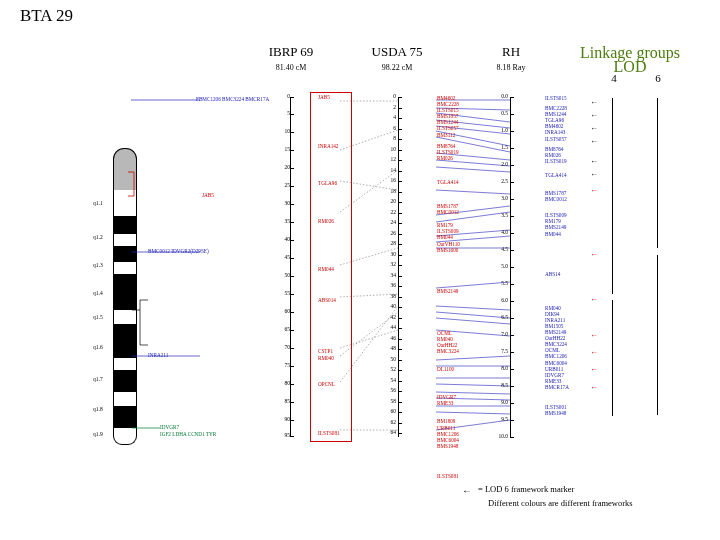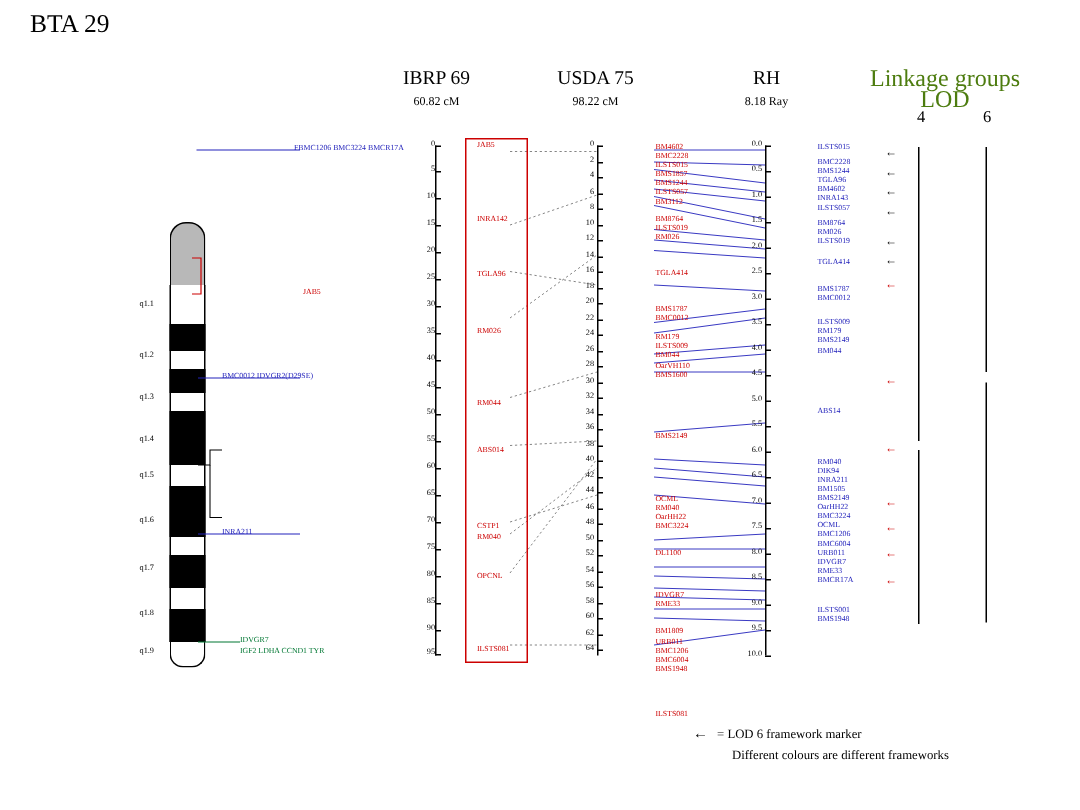--- a/index.html
+++ b/index.html
@@ -34,21 +34,21 @@
   svg{position:absolute;left:0;top:0;}
   .lgbar{position:absolute;width:1px;background:#000;}
   .arr{position:absolute;font-size:8px;line-height:8px;}
 </style>
 </head>
 <body>
 
 <div class="abs" id="title">BTA 29</div>
 
 <div class="abs colhdr" style="left:246px;top:44px;width:90px;">IBRP 69</div>
-<div class="abs colsub" style="left:246px;top:63px;width:90px;">60.82 cM</div>
+<div class="abs colsub" style="left:246px;top:63px;width:90px;">81.40 cM</div>
 
 <div class="abs colhdr" style="left:352px;top:44px;width:90px;">USDA 75</div>
 <div class="abs colsub" style="left:352px;top:63px;width:90px;">98.22 cM</div>
 
 <div class="abs colhdr" style="left:466px;top:44px;width:90px;">RH</div>
 <div class="abs colsub" style="left:466px;top:63px;width:90px;">8.18 Ray</div>
 
 <div class="abs lgtitle" style="left:570px;top:44px;width:120px;">Linkage groups</div>
 <div class="abs lgtitle" style="left:570px;top:58px;width:120px;">LOD</div>
 <div class="abs lgnum" style="left:606px;top:72px;width:16px;">4</div>

